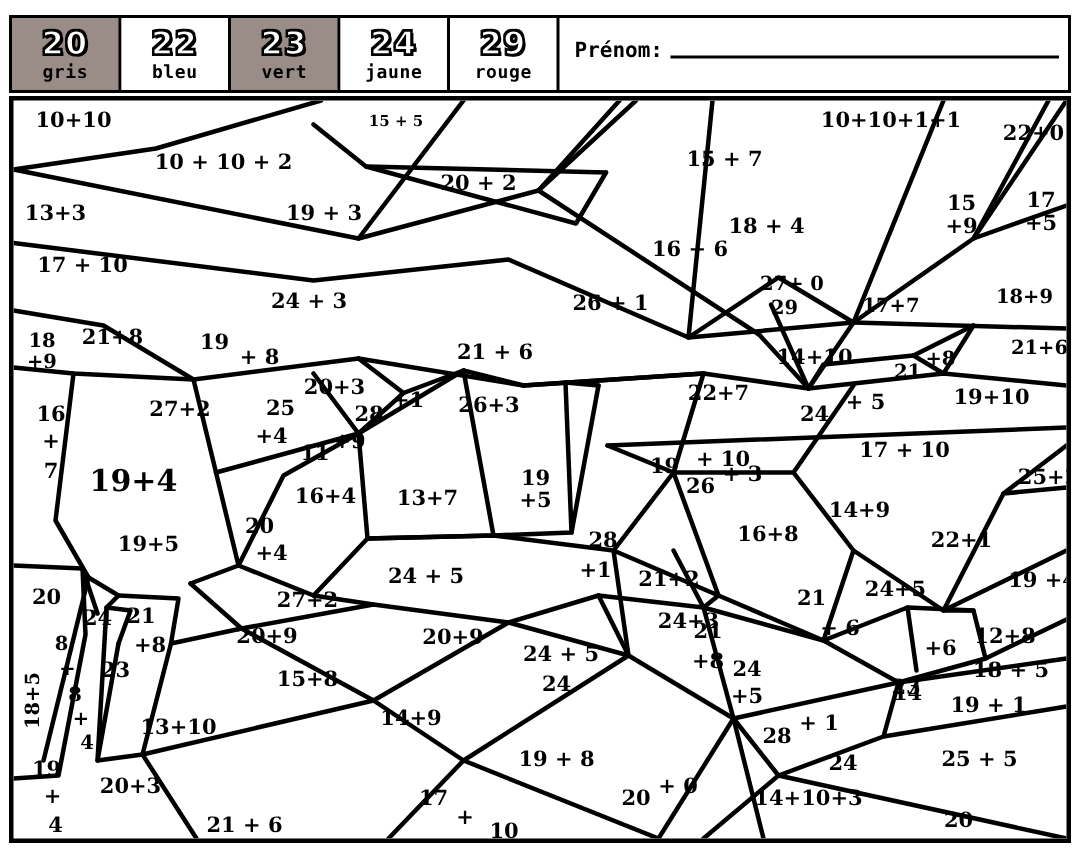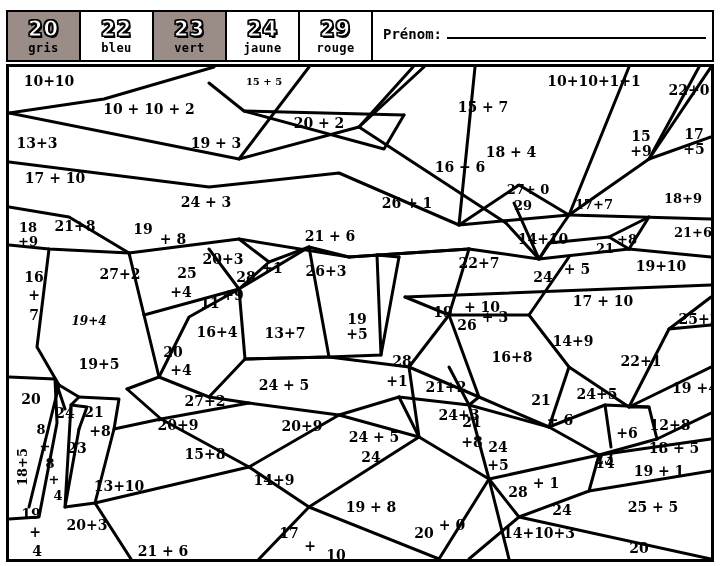--- a/index.html
+++ b/index.html
@@ -246,21 +246,21 @@
         <div class="cellnum" style="left: 214px; top: 192px; font-size: 14px;">20+3</div>
         <div class="cellnum" style="left: 237px; top: 210px; font-size: 14px;">28</div>
         <div class="cellnum" style="left: 263px; top: 201px; font-size: 14px;">+1</div>
         <div class="cellnum" style="left: 317px; top: 204px; font-size: 14px;">26+3</div>
         <div class="cellnum" style="left: 470px; top: 196px; font-size: 14px;">22+7</div>
         <div class="cellnum" style="left: 534px; top: 210px; font-size: 14px;">24</div>
         <div class="cellnum" style="left: 568px; top: 202px; font-size: 14px;">+  5</div>
         <div class="cellnum" style="left: 652px; top: 199px; font-size: 14px;">19+10</div>
         <div class="cellnum" style="left: 201px; top: 236px; font-size: 14px;">11</div>
         <div class="cellnum" style="left: 224px; top: 228px; font-size: 14px;">+9</div>
-        <div class="cellnum" style="left: 80px; top: 254px; font-size: 12px; font-style: italic;">19+4</div>
+        <div class="cellnum" style="left: 80px; top: 254px; font-size: 20px;">19+4</div>
         <div class="cellnum" style="left: 434px; top: 245px; font-size: 14px;">19</div>
         <div class="cellnum" style="left: 473px; top: 240px; font-size: 14px;">+ 10</div>
         <div class="cellnum" style="left: 458px; top: 258px; font-size: 14px;">26</div>
         <div class="cellnum" style="left: 486px; top: 250px; font-size: 14px;">+ 3</div>
         <div class="cellnum" style="left: 594px; top: 234px; font-size: 14px;">17  +  10</div>
         <div class="cellnum" style="left: 208px; top: 265px; font-size: 14px;">16+4</div>
         <div class="cellnum" style="left: 276px; top: 266px; font-size: 14px;">13+7</div>
         <div class="cellnum" style="left: 348px; top: 260px; font-size: 14px; white-space: pre;">19
 +5</div>
         <div class="cellnum" style="left: 690px; top: 252px; font-size: 14px;">25+2</div>

